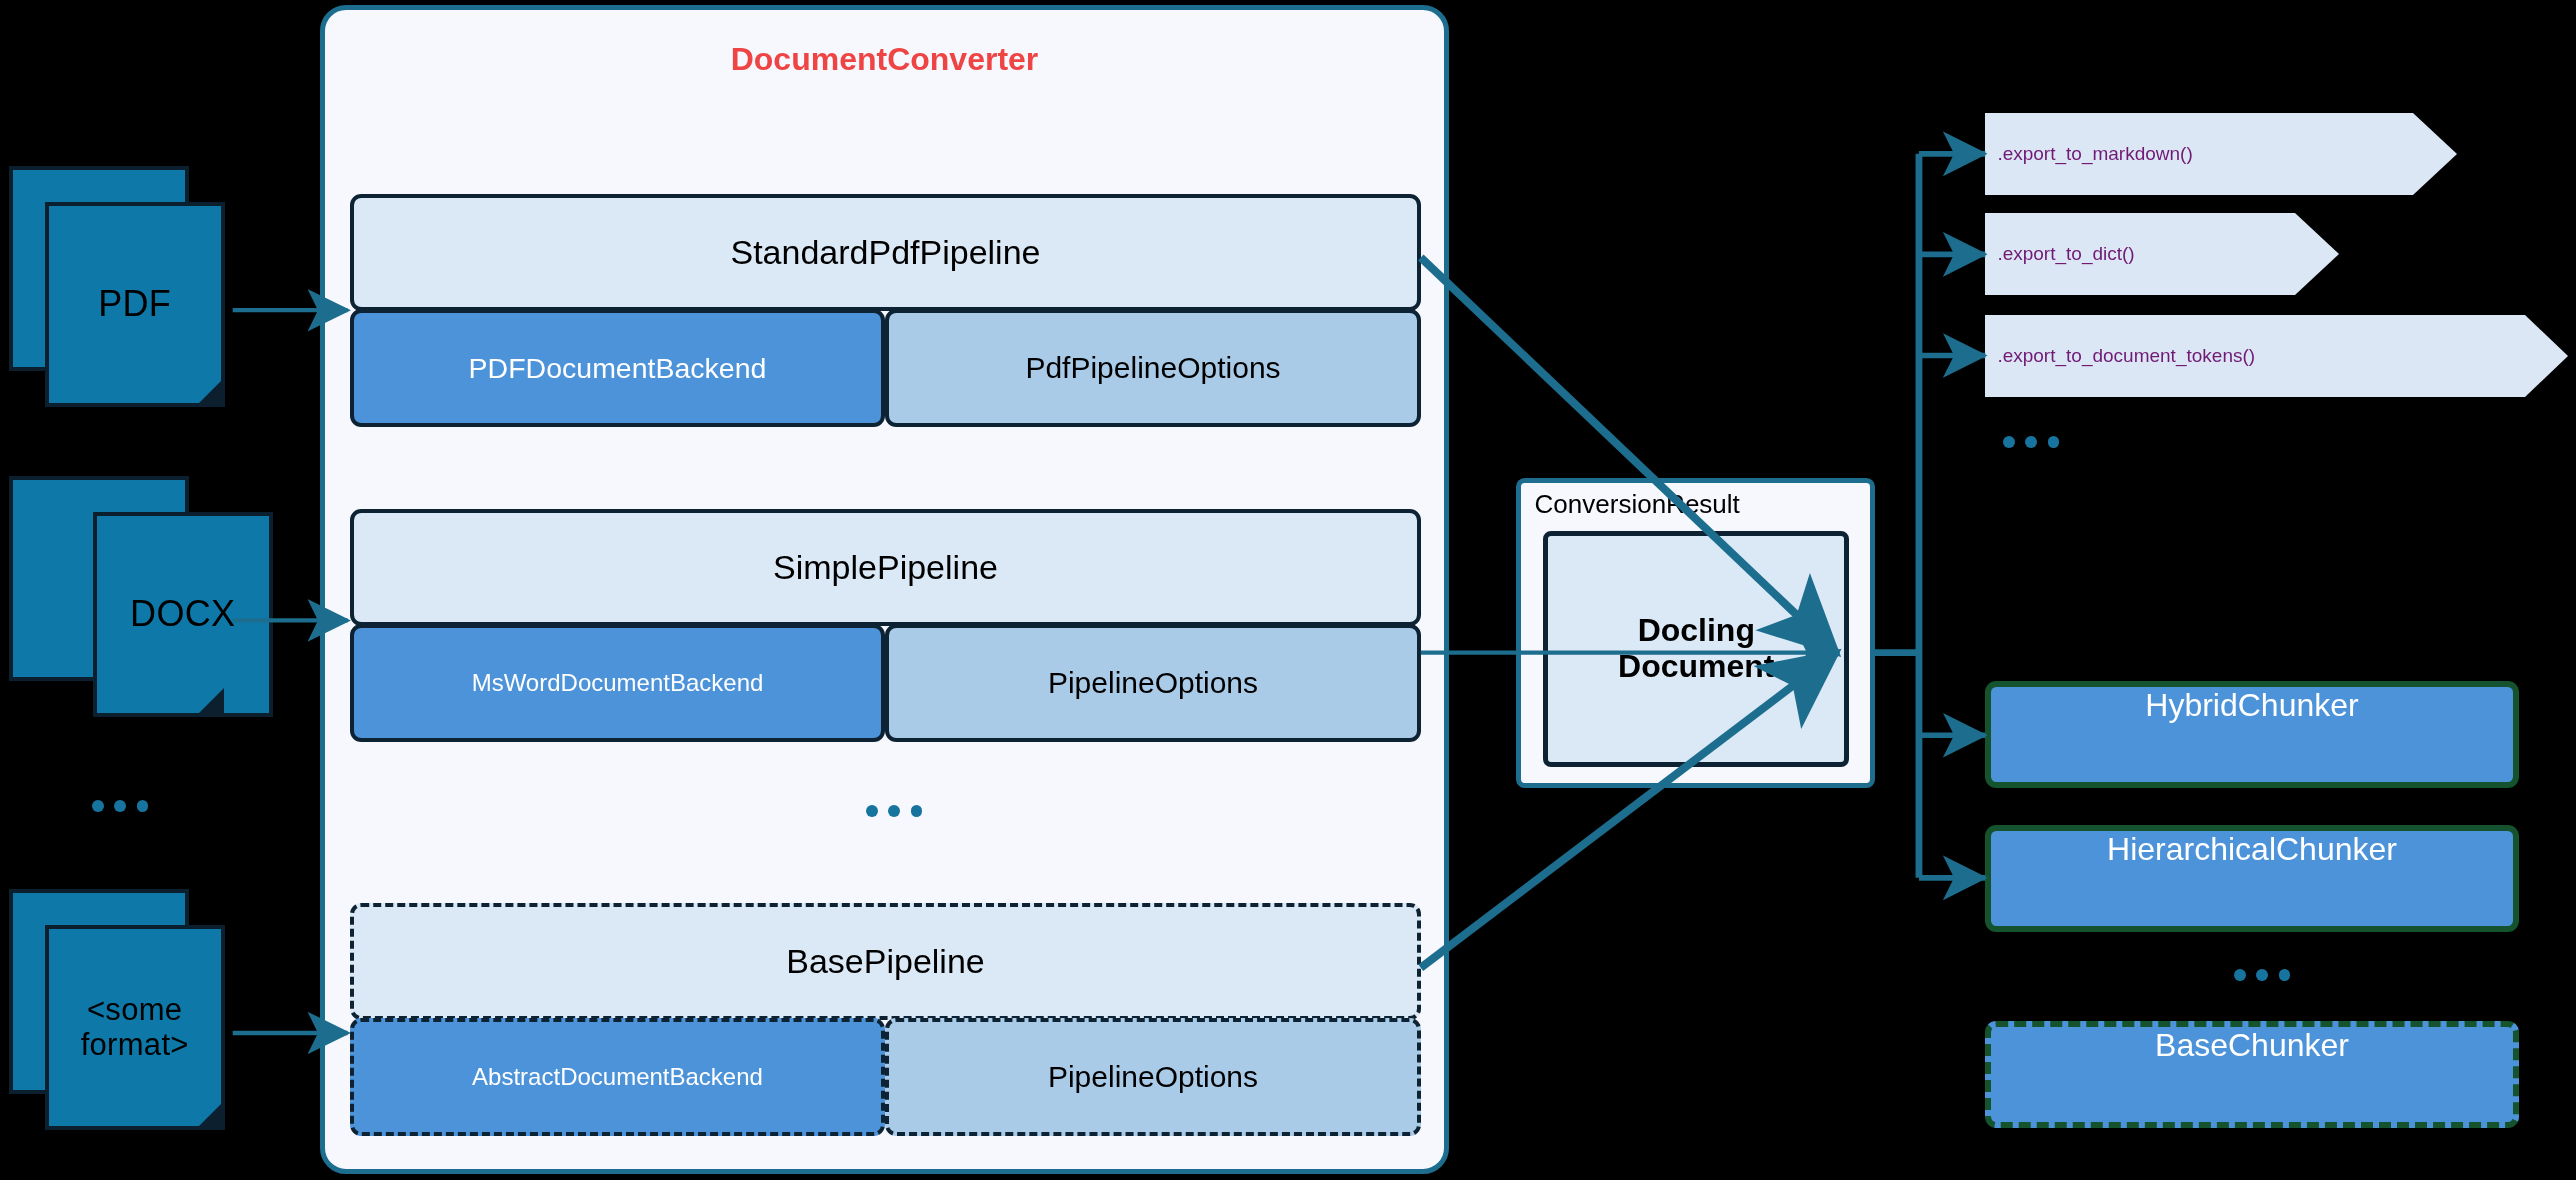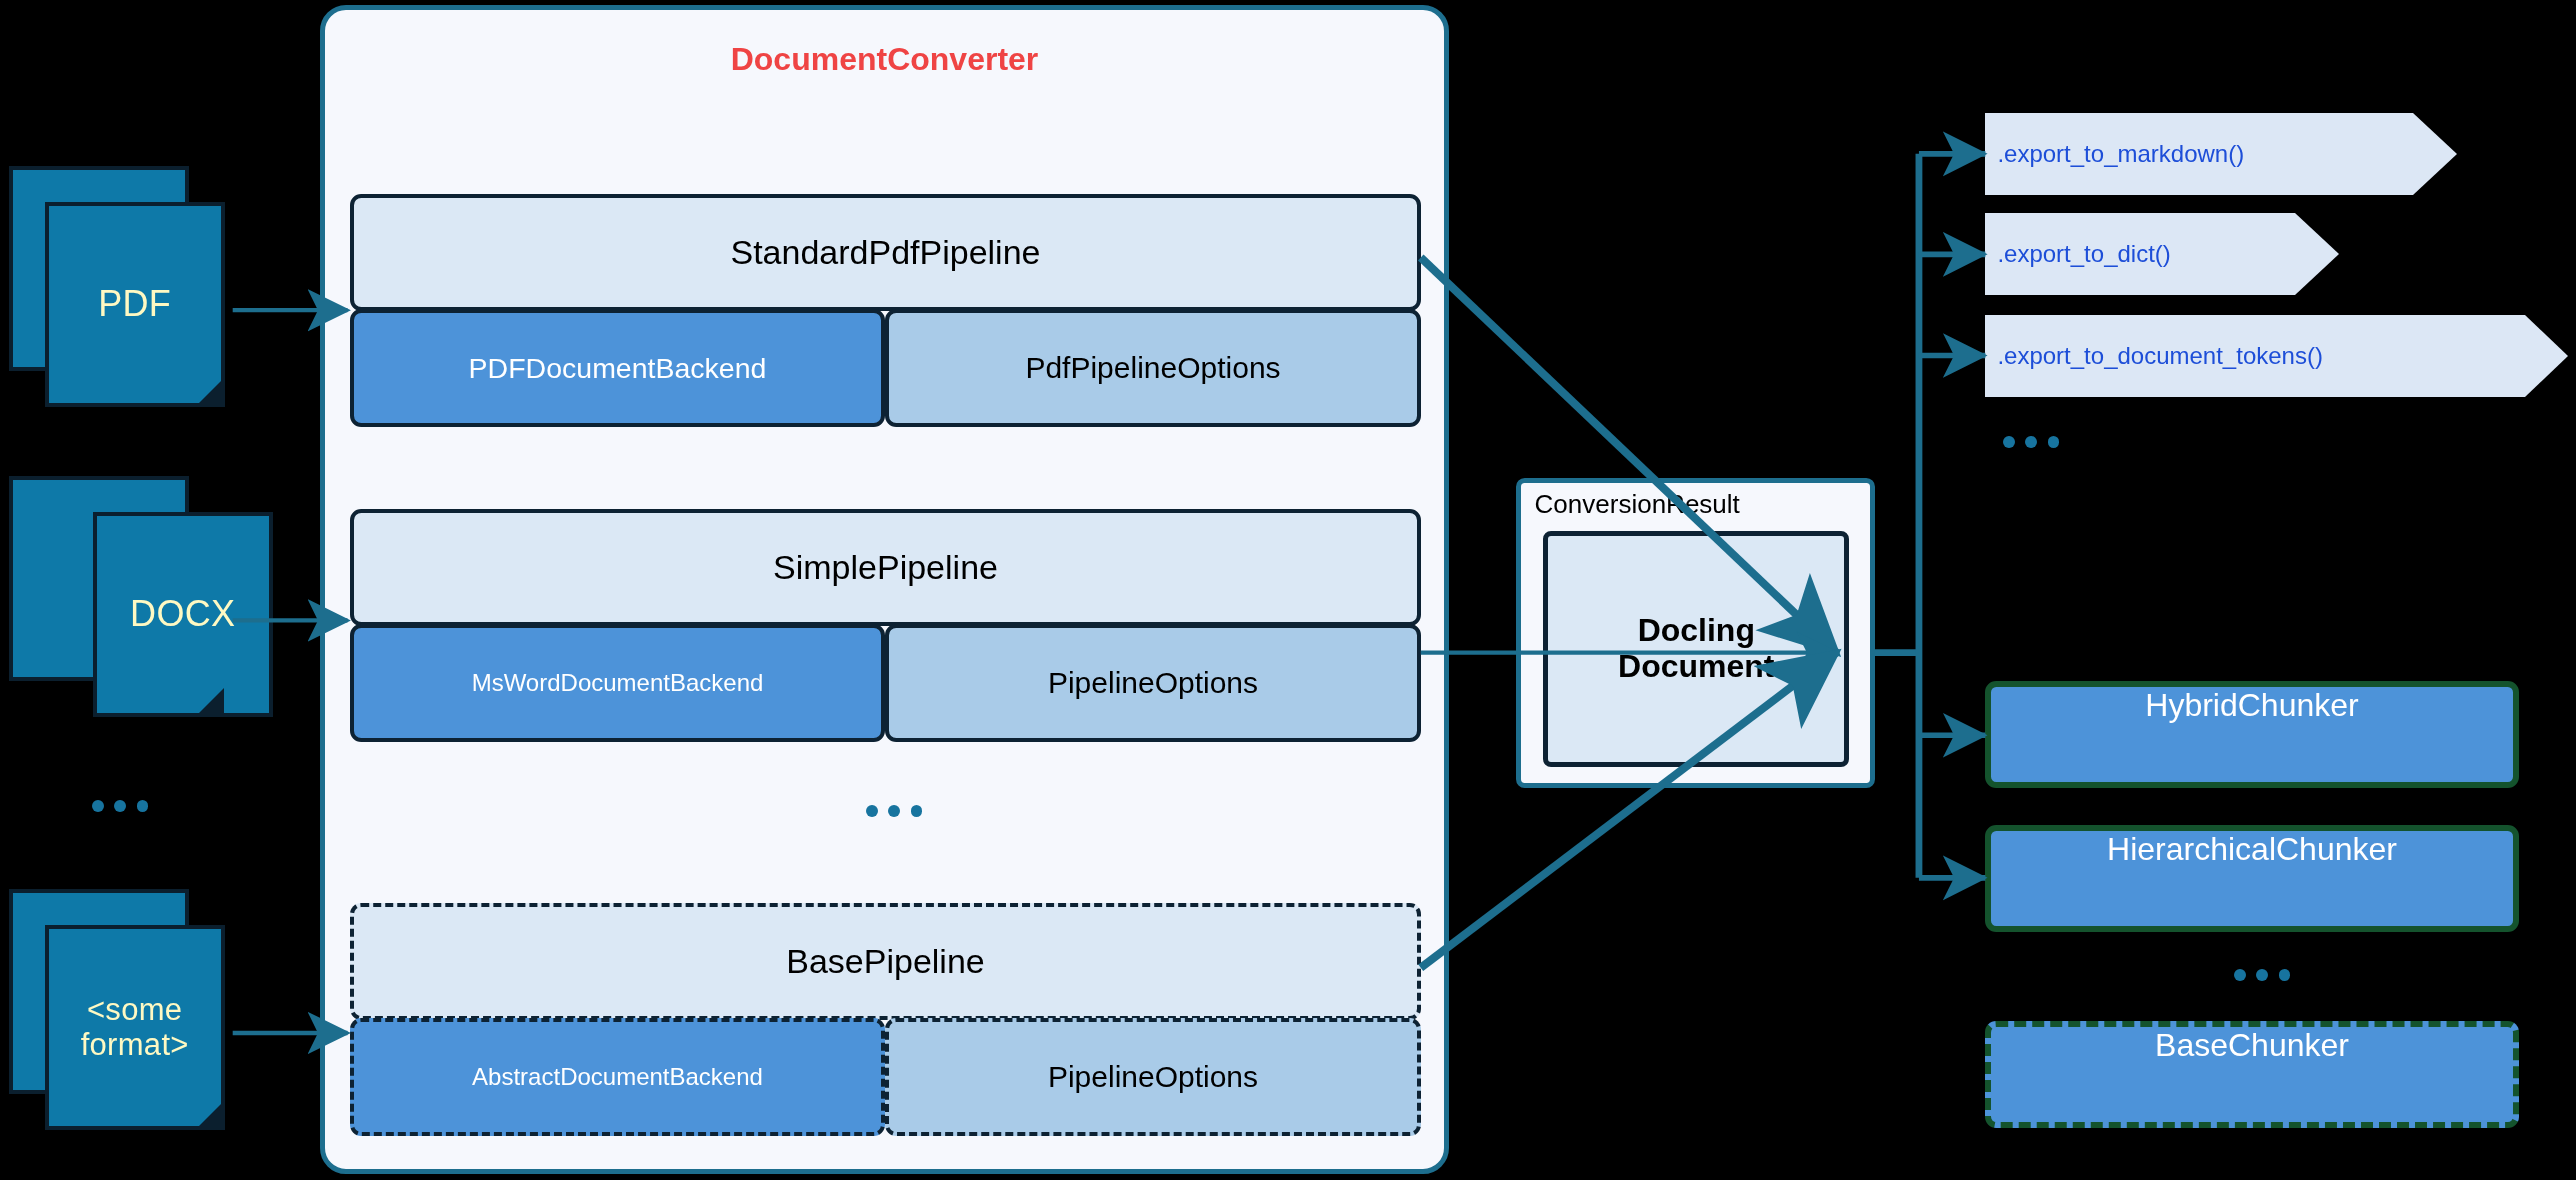--- a/index.html
+++ b/index.html
@@ -41,21 +41,21 @@
   .doc-icon .sheet-front {
     position: absolute;
     background: #0e79a8;
     border: 4.3px solid #0b1f2e;
     box-sizing: border-box;
     display: flex;
     align-items: center;
     justify-content: center;
   }
   .doc-icon .doc-label {
-    color: #fef9c3;
+    color: #000000;
     font-size: 36px;
     line-height: 1.12;
     text-align: center;
     white-space: pre-line;
     letter-spacing: 0.3px;
   }
   .doc-icon .doc-label.small { font-size: 31px; }
   .doc-icon .fold {
     position: absolute;
     width: 0; height: 0;
@@ -196,22 +196,22 @@
   .export-arrow {
     position: absolute;
     background: #dce7f5;
     display: flex;
     align-items: center;
     z-index: 4;
     box-sizing: border-box;
     padding-left: 12.4px;
   }
   .export-arrow .exp-label {
-    font-size: 24px;
-    color: #1d4ed8;
+    font-size: 19px;
+    color: #701a75;
     white-space: nowrap;
   }
 
   
   .chunker {
     position: absolute;
     box-sizing: border-box;
     background: #4d93d9;
     border: 6px solid #14532d;
     border-radius: 11.2px;

